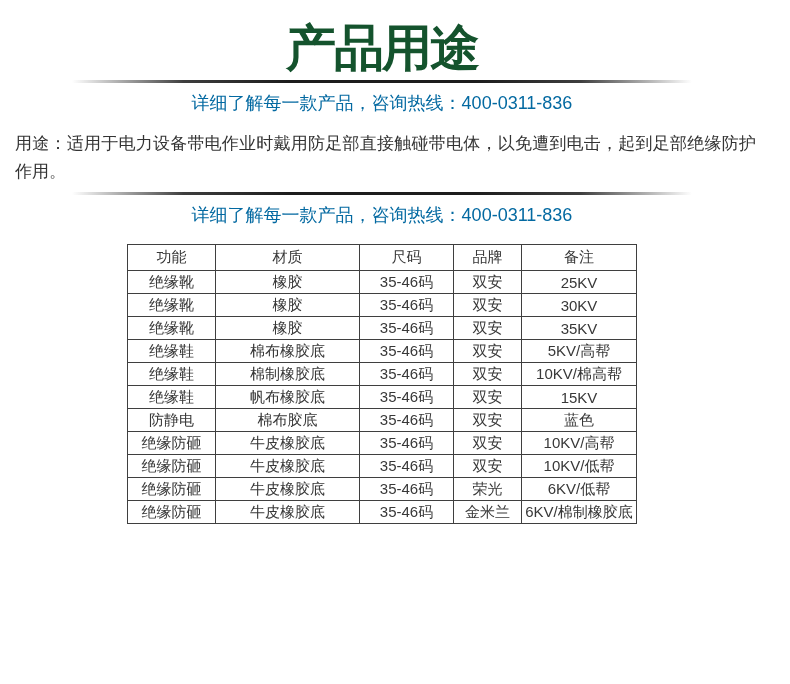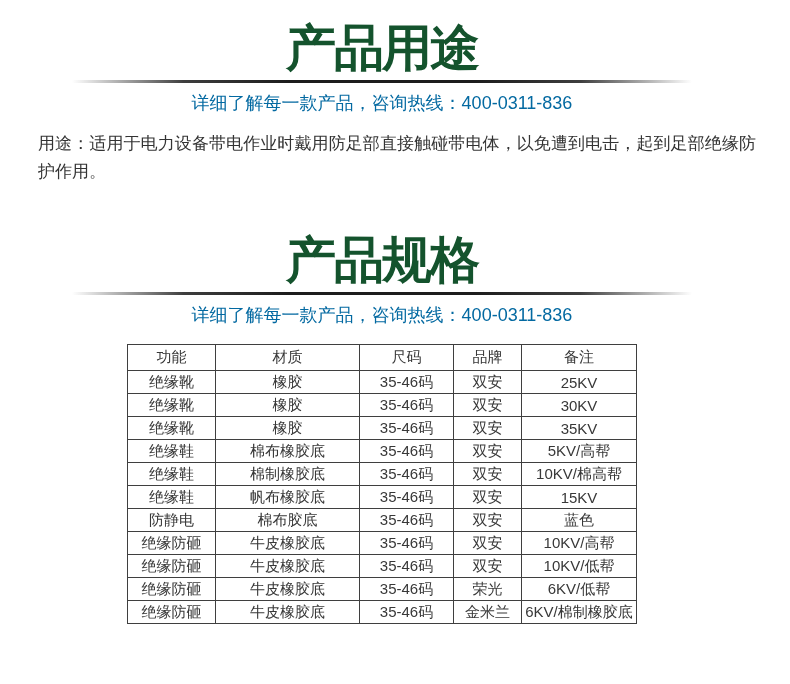--- a/index.html
+++ b/index.html
@@ -43,22 +43,22 @@
       rgba(28,28,28,0) 100%);
   }
   .subtitle {
     margin: 9px 0 0 0;
     text-align: center;
     font-size: 18px;
     line-height: 22px;
     color: #0369a1;
   }
   .description {
-    margin: 16px 0 8px 0;
-    padding: 0 8px 0 38px;
+    margin: 16px 0 0 0;
+    padding: 0 8px 0 15px;
     font-size: 17px;
     line-height: 28px;
     color: #333333;
     text-align: justify;
   }
   table.spec-table {
     width: 509px;
     margin: 18px auto 0 auto;
     border-collapse: collapse;
     table-layout: fixed;
@@ -89,21 +89,20 @@
 <div class="content">
 
   <section>
     <h1 class="big-title">产品用途</h1>
     <div class="divider"></div>
     <p class="subtitle">详细了解每一款产品，咨询热线：400-0311-836</p>
     <p class="description">用途：适用于电力设备带电作业时戴用防足部直接触碰带电体，以免遭到电击，起到足部绝缘防护作用。</p>
   </section>
 
   <section>
-    <h1 class="big-title specs">产品规格</h1>
     <div class="divider"></div>
     <p class="subtitle">详细了解每一款产品，咨询热线：400-0311-836</p>
 
     <table class="spec-table">
       <colgroup>
         <col style="width:88px">
         <col style="width:144px">
         <col style="width:94px">
         <col style="width:68px">
         <col style="width:115px">

